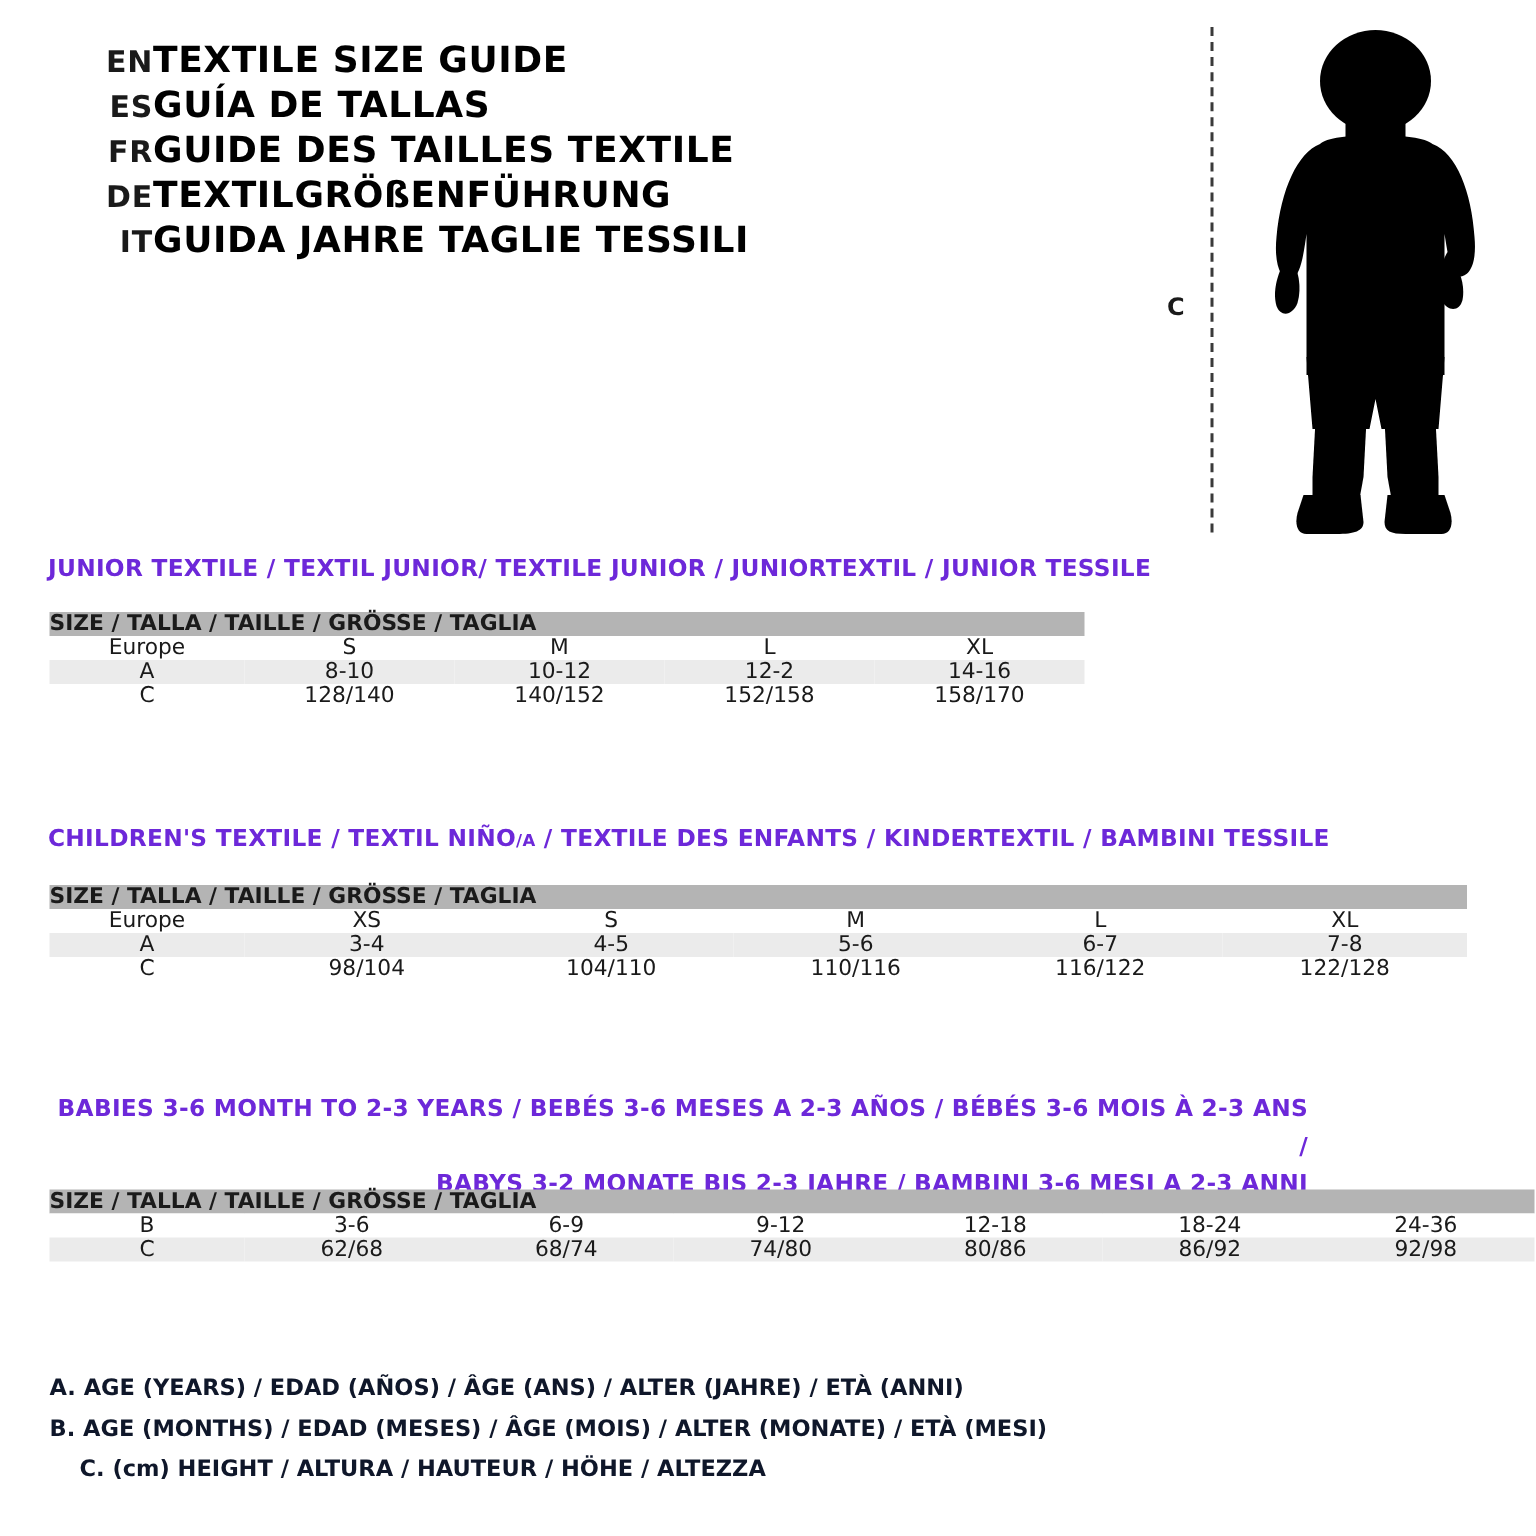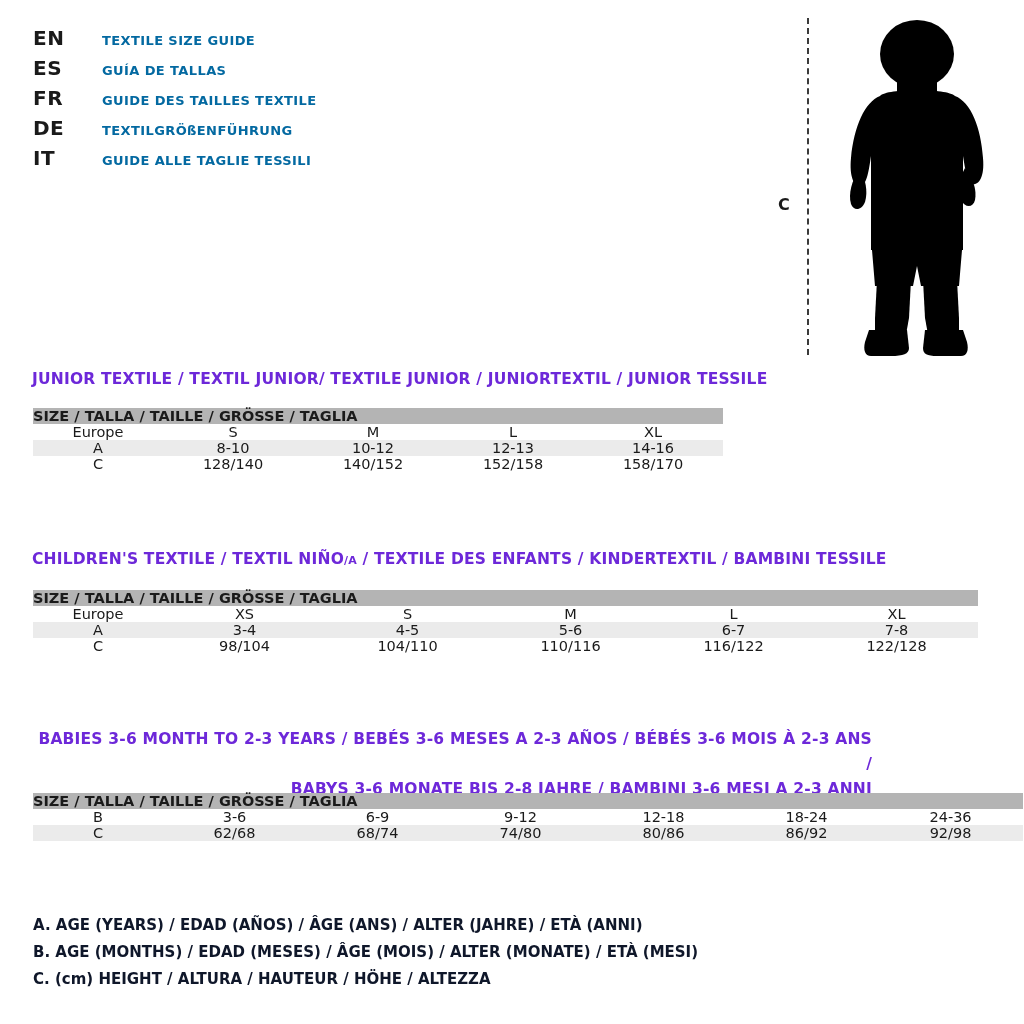--- a/index.html
+++ b/index.html
@@ -27,33 +27,34 @@
   .lang-block {
     position: absolute;
     left: 33px;
     top: 26px;
     width: 700px;
   }
   .lang-row {
     display: flex;
     align-items: baseline;
     height: 30px;
+    text-align: right;
   }
   .lang-code {
     width: 69px;
     font-size: 20px;
     font-weight: bold;
     letter-spacing: 0.5px;
     color: #1a1a1a;
   }
   .lang-title {
-    font-size: 13px;
+    font-size: 24px;
     font-weight: bold;
     letter-spacing: 0.4px;
-    color: #0369a1;
+    color: #000000;
     white-space: nowrap;
   }
 
   
   .figure-area {
     position: absolute;
     left: 770px;
     top: 10px;
     width: 240px;
     height: 350px;
@@ -137,21 +138,21 @@
   .legend {
     position: absolute;
     left: 33px;
     top: 912px;
     font-size: 15px;
     font-weight: bold;
     line-height: 27px;
     color: #0f172a;
   }
   .legend div { white-space: nowrap; }
-  .legend .mini { font-weight: bold; }
+  .legend .mini { font-weight: bold; margin-left: 20px; }
 </style>
 </head>
 <body>
 
 <div class="page">
 
   <div class="lang-block">
     <div class="lang-row">
       <div class="lang-code">EN</div>
       <div class="lang-title">TEXTILE SIZE GUIDE</div>
@@ -163,21 +164,21 @@
     <div class="lang-row">
       <div class="lang-code">FR</div>
       <div class="lang-title">GUIDE DES TAILLES TEXTILE</div>
     </div>
     <div class="lang-row">
       <div class="lang-code">DE</div>
       <div class="lang-title">TEXTILGRÖßENFÜHRUNG</div>
     </div>
     <div class="lang-row">
       <div class="lang-code">IT</div>
-      <div class="lang-title">GUIDE ALLE TAGLIE TESSILI</div>
+      <div class="lang-title">GUIDA JAHRE TAGLIE TESSILI</div>
     </div>
   </div>
 
   <div class="figure-area">
     <div class="c-label">C</div>
     <div class="dash-line"></div>
     <svg class="silhouette" width="180" height="345" viewBox="0 0 180 345">
       <g fill="#000000">
 
         <ellipse cx="92" cy="36" rx="37" ry="34"></ellipse>
@@ -221,21 +222,21 @@
         <td class="cell-label">Europe</td>
         <td class="cell-val">S</td>
         <td class="cell-val">M</td>
         <td class="cell-val">L</td>
         <td class="cell-val">XL</td>
       </tr>
       <tr class="row-shade">
         <td class="cell-label">A</td>
         <td class="cell-val">8-10</td>
         <td class="cell-val">10-12</td>
-        <td class="cell-val">12-13</td>
+        <td class="cell-val">12-2</td>
         <td class="cell-val">14-16</td>
       </tr>
       <tr class="row-light">
         <td class="cell-label">C</td>
         <td class="cell-val">128/140</td>
         <td class="cell-val">140/152</td>
         <td class="cell-val">152/158</td>
         <td class="cell-val">158/170</td>
       </tr>
     </tbody>
@@ -280,21 +281,21 @@
         <td class="cell-val">104/110</td>
         <td class="cell-val">110/116</td>
         <td class="cell-val">116/122</td>
         <td class="cell-val">122/128</td>
       </tr>
     </tbody>
   </table>
 
   <div class="section-title two-line" style="top:727px;text-align:right;">
     <div>BABIES 3-6 MONTH TO 2-3 YEARS / BEBÉS 3-6 MESES A 2-3 AÑOS / BÉBÉS 3-6 MOIS À 2-3 ANS /</div>
-    <div>BABYS 3-6 MONATE BIS 2-8 JAHRE / BAMBINI 3-6 MESI A 2-3 ANNI</div>
+    <div>BABYS 3-2 MONATE BIS 2-3 JAHRE / BAMBINI 3-6 MESI A 2-3 ANNI</div>
   </div>
 
   <table class="size-table" style="left:33px; top:793px; width:990px;">
     <colgroup>
       <col style="width:130px">
         <col style="width:143px">
         <col style="width:143px">
         <col style="width:143px">
         <col style="width:143px">
         <col style="width:143px">

